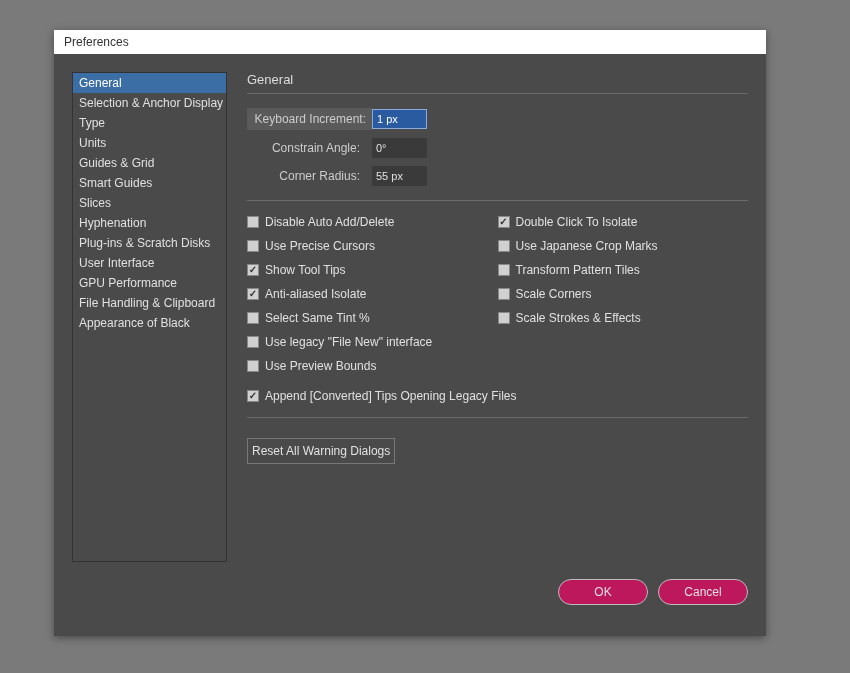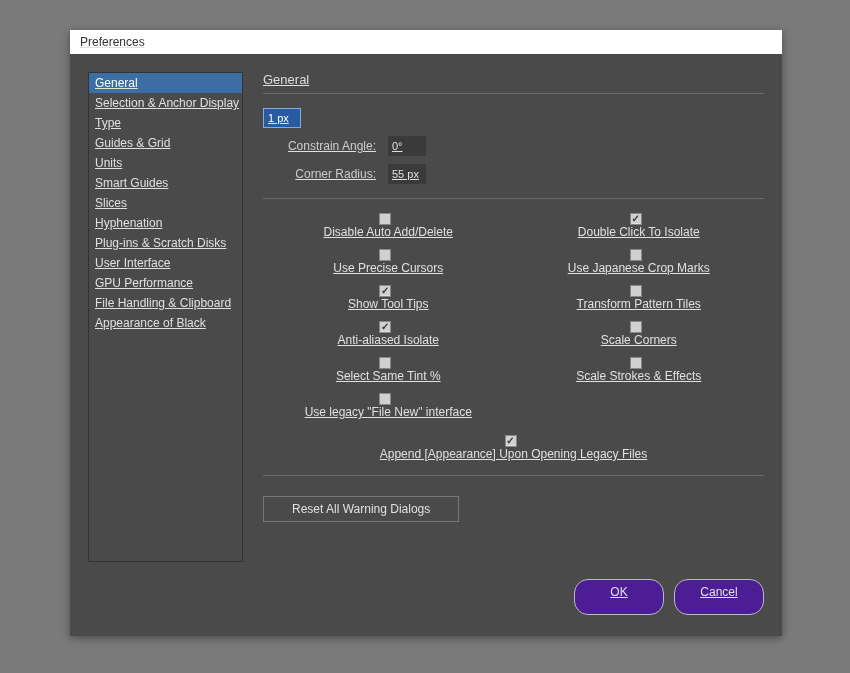--- a/index.html
+++ b/index.html
@@ -8,27 +8,26 @@
     font-family: Arial, sans-serif;
     font-size: 12px;
     color: #e0e0e0;
     width: 850px;
     height: 673px;
     overflow: hidden;
     position: relative;
   }
   .dialog {
     position: absolute;
-    left: 70px;
+    left: 54px;
     top: 30px;
     width: 712px;
     height: 606px;
     background: #4a4a4a;
     box-shadow: 0 2px 8px rgba(0,0,0,0.4);
-    text-decoration: underline;
   }
   .titlebar {
     background: #ffffff;
     color: #333;
     height: 24px;
     line-height: 24px;
     padding-left: 10px;
     font-size: 12px;
   }
   .body {
@@ -76,21 +75,21 @@
     text-align: right;
     padding-right: 12px;
     color: #ccc;
     font-size: 12px;
   }
   .field-label.highlighted {
     background: #5a5a5a;
     padding: 4px 6px;
   }
   .field-input {
-    width: 38px;
+    width: 55px;
     height: 20px;
     background: #3a3a3a;
     border: none;
     color: #e0e0e0;
     padding: 2px 4px;
     font-size: 11px;
   }
   .field-input.focused {
     background: #2a5a9f;
     color: #fff;
@@ -104,21 +103,20 @@
     display: flex;
   }
   .check-col {
     flex: 1;
   }
   .check-row {
     display: flex;
     align-items: center;
     margin-bottom: 10px;
     cursor: default;
-    flex-direction: column;
   }
   .checkbox {
     width: 12px;
     height: 12px;
     background: #d0d0d0;
     border: 1px solid #888;
     margin-right: 6px;
     display: flex;
     align-items: center;
     justify-content: center;
@@ -132,73 +130,74 @@
     font-weight: bold;
   }
   .check-label {
     color: #e0e0e0;
     font-size: 12px;
   }
   .reset-btn {
     background: #4a4a4a;
     border: 1px solid #777;
     color: #e0e0e0;
-    padding: 5px 28px;
+    padding: 5px 4px;
     font-size: 12px;
     cursor: default;
     margin-top: 6px;
   }
   .footer {
     display: flex;
     justify-content: flex-end;
     padding: 0 18px 18px 18px;
     gap: 10px;
   }
   .footer-btn {
-    background: #4c1d95;
+    background: #be185d;
     border: 1px solid #bbb;
     border-radius: 14px;
     color: #e0e0e0;
     width: 90px;
-    height: 36px;
+    height: 26px;
     font-size: 12px;
     cursor: default;
     text-align: center;
     line-height: 24px;
   }
 </style>
 </head>
 <body>
 
 <div class="dialog">
   <div class="titlebar">
     <span>Preferences</span>
   </div>
 
   <div class="body">
     <div class="sidebar" id="sidebar">
         <div class="sidebar-item selected">General</div>
         <div class="sidebar-item">Selection &amp; Anchor Display</div>
         <div class="sidebar-item">Type</div>
+        <div class="sidebar-item">Units</div>
         <div class="sidebar-item">Guides &amp; Grid</div>
-        <div class="sidebar-item">Units</div>
         <div class="sidebar-item">Smart Guides</div>
         <div class="sidebar-item">Slices</div>
         <div class="sidebar-item">Hyphenation</div>
         <div class="sidebar-item">Plug-ins &amp; Scratch Disks</div>
         <div class="sidebar-item">User Interface</div>
         <div class="sidebar-item">GPU Performance</div>
         <div class="sidebar-item">File Handling &amp; Clipboard</div>
         <div class="sidebar-item">Appearance of Black</div>
       </div>
 
     <div class="main">
       <div class="section-title">General</div>
 
       <div class="field-row">
+        <div class="field-label highlighted">Keyboard Increment:</div>
         <input class="field-input focused" value="1 px" style="">
       </div>
       <div class="field-row">
         <div class="field-label">Constrain Angle:</div>
         <input class="field-input" value="0°" style="">
       </div>
       <div class="field-row">
         <div class="field-label">Corner Radius:</div>
         <input class="field-input" value="55 px" style="">
       </div>
@@ -224,20 +223,24 @@
               <span class="check-label">Anti-aliased Isolate</span>
             </div>
             <div class="check-row">
               <div class="checkbox"></div>
               <span class="check-label">Select Same Tint %</span>
             </div>
             <div class="check-row">
               <div class="checkbox"></div>
               <span class="check-label">Use legacy "File New" interface</span>
             </div>
+            <div class="check-row">
+              <div class="checkbox"></div>
+              <span class="check-label">Use Preview Bounds</span>
+            </div>
           </div>
         <div class="check-col" id="checks-right">
             <div class="check-row">
               <div class="checkbox checked"></div>
               <span class="check-label">Double Click To Isolate</span>
             </div>
             <div class="check-row">
               <div class="checkbox"></div>
               <span class="check-label">Use Japanese Crop Marks</span>
             </div>
@@ -251,21 +254,21 @@
             </div>
             <div class="check-row">
               <div class="checkbox"></div>
               <span class="check-label">Scale Strokes &amp; Effects</span>
             </div>
           </div>
       </div>
 
       <div class="check-row" style="margin-top:6px;">
         <div id="append-cb" class="checkbox checked"></div>
-        <span class="check-label">Append [Appearance] Upon Opening Legacy Files</span>
+        <span class="check-label">Append [Converted] Tips Opening Legacy Files</span>
       </div>
 
       <div class="divider"></div>
 
       <button class="reset-btn">Reset All Warning Dialogs</button>
     </div>
   </div>
 
   <div class="footer">
     <div class="footer-btn">OK</div>

